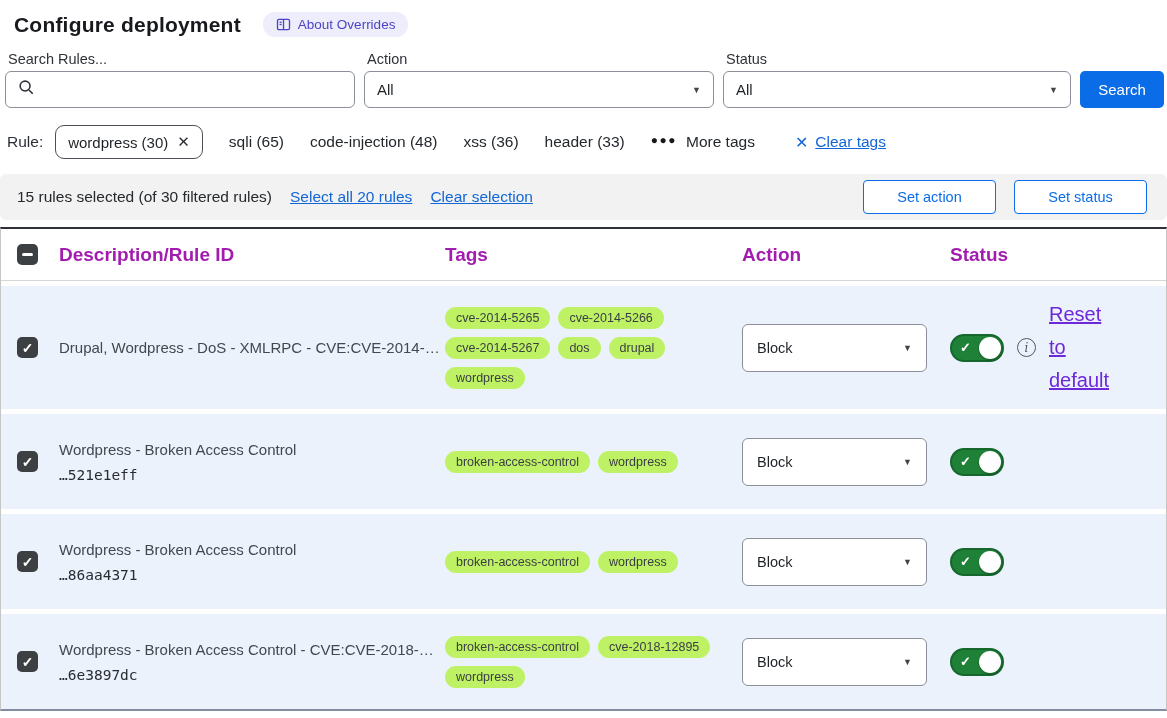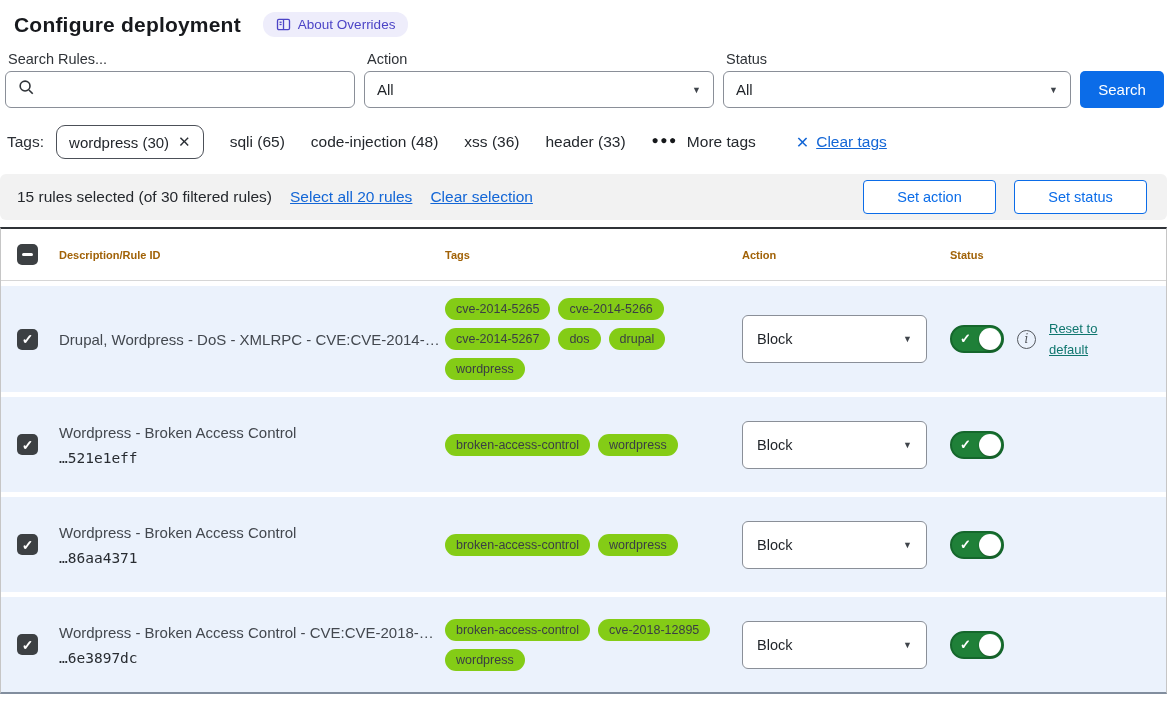--- a/index.html
+++ b/index.html
@@ -48,46 +48,46 @@
     align-items: center; padding: 0 20px 0 17px; gap: 18px; font-size: 15.5px; color: #25282d; }
   .selection-bar .spacer { flex: 1; }
   .btn-outline { width: 133px; height: 34px; background: #fff; border: 1px solid #0b6ce8;
     color: #0b6ce8; border-radius: 4px; font-size: 14.5px; font-family: "Liberation Sans", sans-serif; cursor: pointer; }
 
   
   .rules-table { margin-top: 7px; border-top: 2px solid #2f3338; border-left: 1px solid #c6c6c6;
     border-right: 1px solid #c6c6c6; border-bottom: 2px solid #828e9e; }
   .tgrid { display: grid; grid-template-columns: 44px 400px 297px 208px 1fr; align-items: center; }
   .thead { height: 52px; border-bottom: 1px solid #d6d6d6; background: #fff; }
-  .th { font-size: 11px; font-weight: 700; color: #a16207; }
+  .th { font-size: 19px; font-weight: 700; color: #a21caf; }
   .cb-cell { display: flex; justify-content: flex-end; align-items: center; padding-right: 7px; }
   .checkbox { width: 21px; height: 21px; background: #3c4043; border-radius: 5px; display: flex;
     align-items: center; justify-content: center; cursor: pointer; }
   .checkbox .minus { width: 11px; height: 3px; background: #fff; border-radius: 2px; }
   .checkbox .check { color: #fff; font-size: 14px; font-weight: 700; line-height: 1; }
 
   .trow { background: #ebf2fc; min-height: 95px; margin-top: 5px; padding: 12px 0; }
   .desc-cell { padding-left: 14px; display: flex; flex-direction: column; gap: 9px; }
   .row-title { font-size: 15px; color: #43484f; }
   .row-id { font-size: 14.5px; color: #282c31; font-family: "DejaVu Sans Mono", monospace; }
   .tags-cell { display: flex; flex-wrap: wrap; gap: 8px; max-width: 268px; align-items: center; }
-  .pill { background: #84cc16; color: #3a3e44; font-size: 12.5px; padding: 4px 11px; border-radius: 11px; white-space: nowrap; }
+  .pill { background: #bef264; color: #3a3e44; font-size: 12.5px; padding: 4px 11px; border-radius: 11px; white-space: nowrap; }
   .action-cell { }
   .action-select { width: 185px; height: 48px; background: #fff; border: 1px solid #8a8f98; border-radius: 6px;
     display: flex; align-items: center; justify-content: space-between; padding: 0 14px; font-size: 14.5px; color: #1f2328; cursor: pointer; }
   .status-cell { display: flex; align-items: center; gap: 13px; }
   .toggle { width: 54px; height: 28px; background: #1f8038; border: 2px solid #15672c; border-radius: 14px;
     position: relative; cursor: pointer; flex: none; }
   .toggle .tick { position: absolute; left: 8px; top: 50%; transform: translateY(-52%); color: #fff; font-size: 13px; font-weight: 700; }
   .toggle .knob { position: absolute; right: 1px; top: 1px; width: 22px; height: 22px; background: #fff; border-radius: 50%;
     box-shadow: 0 1px 2px rgba(0,0,0,.35); }
   .info-icon { width: 19px; height: 19px; border: 1.3px solid #53575d; border-radius: 50%; color: #53575d;
     display: flex; align-items: center; justify-content: center; font-family: "DejaVu Serif", serif;
     font-size: 12px; font-style: italic; flex: none; cursor: pointer; }
-  .reset-link { font-size: 13px; color: #0f766e; text-decoration: underline; max-width: 64px;
+  .reset-link { font-size: 20px; color: #6d28d9; text-decoration: underline; max-width: 64px;
     line-height: 1.65; cursor: pointer; }
 </style>
 </head>
 <body>
 
 <div class="page">
 
   <div class="page-header">
     <div class="page-title">Configure deployment</div>
     <div class="about-badge">
@@ -126,21 +126,21 @@
       <div class="field-label">Status</div>
       <div class="input-box select-box sel-status">
         <span>All</span>
         <span class="caret-sm">▼</span>
       </div>
     </div>
     <button class="btn-primary">Search</button>
   </div>
 
   <div class="tags-bar">
-    <span class="tags-label">Tags:</span>
+    <span class="tags-label">Rule:</span>
     <span class="chip">
       <span>wordpress (30)</span>
       <span class="x">✕</span>
     </span>
     <span class="tag-option">sqli (65)</span>
     <span class="tag-option">code-injection (48)</span>
     <span class="tag-option">xss (36)</span>
     <span class="tag-option">header (33)</span>
     <span class="more-tags">
       <span class="dots">●●●</span>

